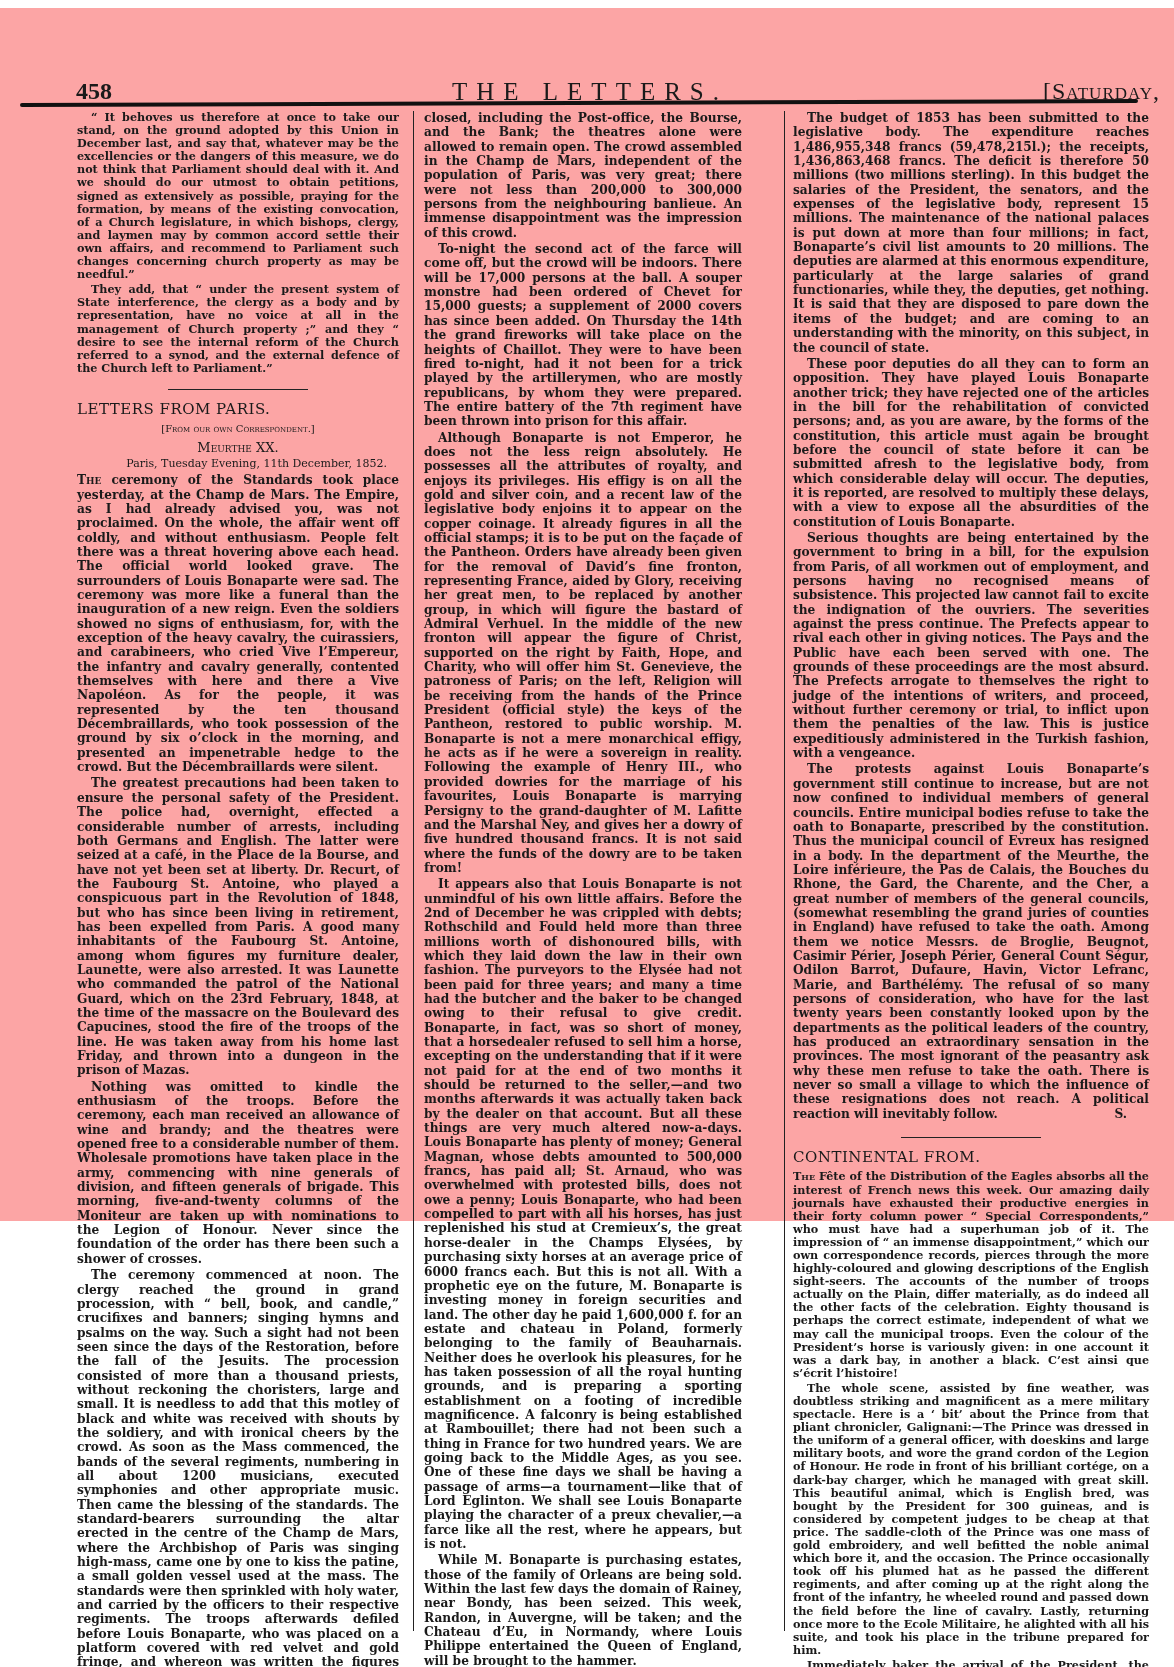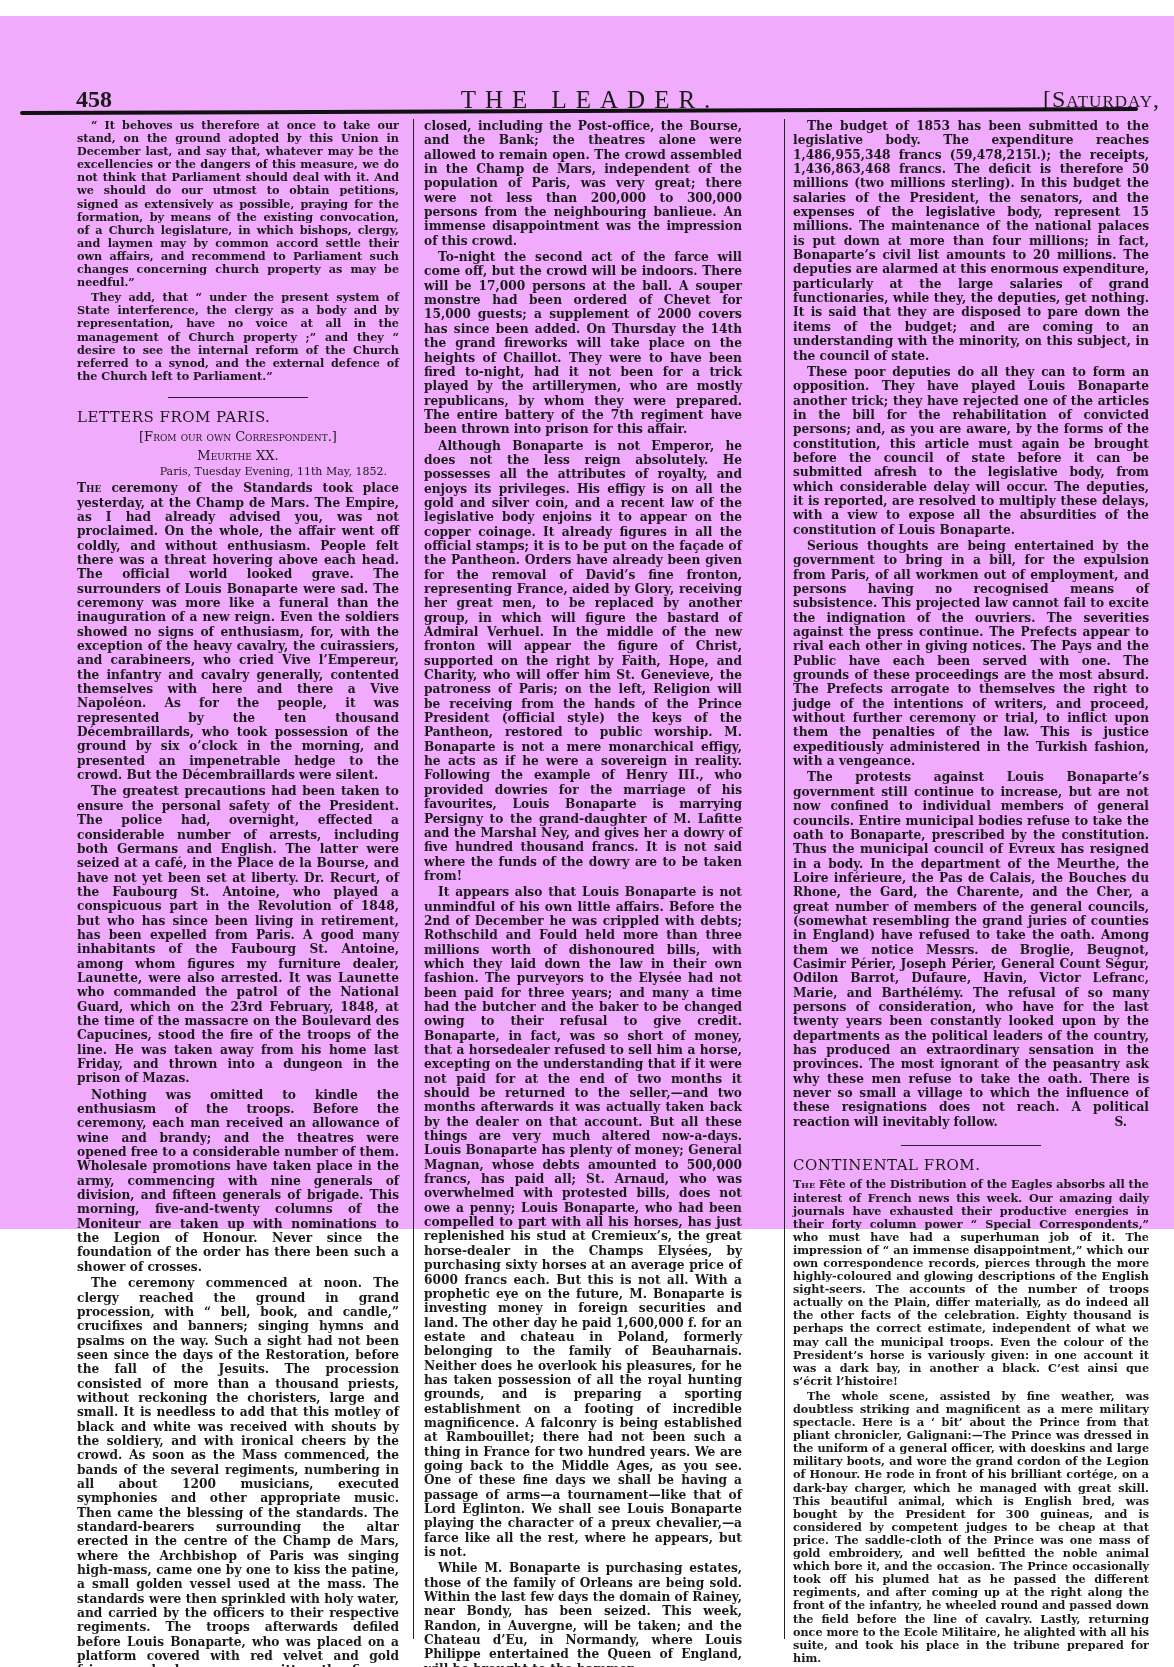--- a/index.html
+++ b/index.html
@@ -1,65 +1,65 @@
 <!DOCTYPE html>
 <html><head>
 <meta charset="utf-8">
 <style>
   html, body { margin: 0; padding: 0; background: #ffffff; }
   body { width: 1174px; height: 1667px; position: relative; overflow: hidden;
          font-family: "DejaVu Serif", "Liberation Serif", serif; color: #1a1a1a; }
-  .page { position: absolute; left: 0; top: 16px; width: 1174px; height: 1213px; background: #f0abfc; }
+  .page { position: absolute; left: 0; top: 8px; width: 1174px; height: 1213px; background: #fca5a5; }
   .masthead { position: absolute; left: 40px; top: 60px; width: 1100px; height: 40px; }
   .page-number { position: absolute; left: 36px; top: 10px; font-family: "Liberation Serif", serif; font-size: 24px; font-weight: bold; letter-spacing: 0px; }
   .paper-title { position: absolute; left: 0; width: 1100px; top: 10px; text-align: center; font-family: "Liberation Serif", serif; font-size: 25px; letter-spacing: 9px; }
   .day-label { position: absolute; right: -20px; top: 10px; font-family: "Liberation Serif", serif; font-size: 24px; font-variant: small-caps; letter-spacing: 1px; }
   .rule { position: absolute; left: 20px; top: 93px; width: 1118px; height: 4px; background: #111; border-radius: 2px; transform: skewY(-0.2deg); }
   .col { position: absolute; top: 103px; font-size: 12.2px; line-height: 14.35px; text-align: justify; hyphens: manual; }
   .col1 { left: 77px; width: 322px; }
   .col2 { left: 424px; width: 318px; }
   .col3 { left: 793px; width: 356px; }
   .sep { position: absolute; top: 103px; width: 1px; background: #222; }
   .sep1 { left: 413px; height: 1520px; }
   .sep2 { left: 784px; height: 1520px; }
   p { margin: 0 0 2px 0; text-indent: 14px; font-weight: bold; }
   p.noindent { text-indent: 0; }
   p.quote { font-size: 11.2px; line-height: 13.1px; }
   .section-head { text-align: left; font-size: 15px; letter-spacing: 0.5px; margin: 12px 0 6px 0; text-indent: 0; }
-  .subhead { text-align: center; font-variant: small-caps; font-size: 13px; margin: 0 0 4px 0; text-indent: 0; }
+  .subhead { text-align: center; font-variant: small-caps; font-size: 10px; margin: 0 0 4px 0; text-indent: 0; }
   .letter-no { text-align: center; font-variant: small-caps; font-size: 13px; margin: 0 0 2px 0; text-indent: 0; }
   .dateline { text-align: right; font-size: 11px; margin: 0 0 2px 0; text-indent: 0; padding-right: 12px; }
   .short-rule { width: 140px; height: 1px; background: #222; margin: 14px auto 6px auto; }
   .notes { font-size: 11.2px; line-height: 13.1px; }
   .sig { text-align: right; display: inline-block; float: right; padding-right: 22px; }
   .smallcaps { font-variant: small-caps; }
 </style>
 </head>
 <body>
 
 <div class="page">
 
   <div class="masthead">
     <span class="page-number">458</span>
-    <span class="paper-title">THE LEADER.</span>
+    <span class="paper-title">THE LETTERS.</span>
     <span class="day-label">[Saturday,</span>
   </div>
   <div class="rule"></div>
 
   <div class="sep sep1"></div>
   <div class="sep sep2"></div>
 
   <div class="col col1">
     <p class="quote">“ It behoves us therefore at once to take our stand, on the ground adopted by this Union in December last, and say that, whatever may be the excellencies or the dangers of this measure, we do not think that Parliament should deal with it.  And we should do our utmost to obtain petitions, signed as extensively as possible, praying for the formation, by means of the existing convocation, of a Church legislature, in which bishops, clergy, and laymen may by common accord settle their own affairs, and recommend to Parliament such changes concerning church property as may be needful.”</p>
     <p class="quote">They add, that “ under the present system of State interference, the clergy as a body and by representation, have no voice at all in the management of Church property ;” and they “ desire to see the internal reform of the Church referred to a synod, and the external defence of the Church left to Parliament.”</p>
     <div class="short-rule"></div>
     <div class="section-head">LETTERS FROM PARIS.</div>
     <div class="subhead">[From our own Correspondent.]</div>
     <div class="letter-no">Meurthe XX.</div>
-    <div class="dateline">Paris, Tuesday Evening, 11th May, 1852.</div>
+    <div class="dateline">Paris, Tuesday Evening, 11th December, 1852.</div>
     <p class="noindent"><span class="smallcaps">The</span><span> ceremony of the Standards took place yesterday, at the Champ de Mars. The Empire, as I had already advised you, was not proclaimed.  On the whole, the affair went off coldly, and without enthusiasm. People felt there was a threat hovering above each head.  The official world looked grave.  The surrounders of Louis Bonaparte were sad.  The ceremony was more like a funeral than the inauguration of a new reign.  Even the soldiers showed no signs of enthusiasm, for, with the exception of the heavy cavalry, the cuirassiers, and carabineers, who cried Vive l’Empereur, the infantry and cavalry generally, contented themselves with here and there a Vive Napoléon.  As for the people, it was represented by the ten thousand Décembraillards, who took possession of the ground by six o’clock in the morning, and presented an impenetrable hedge to the crowd.  But the Décembraillards were silent.</span></p>
     <p>The greatest precautions had been taken to ensure the personal safety of the President.  The police had, overnight, effected a considerable number of arrests, including both Germans and English.  The latter were seized at a café, in the Place de la Bourse, and have not yet been set at liberty.  Dr. Recurt, of the Faubourg St. Antoine, who played a conspicuous part in the Revolution of 1848, but who has since been living in retirement, has been expelled from Paris.  A good many inhabitants of the Faubourg St. Antoine, among whom figures my furniture dealer, Launette, were also arrested.  It was Launette who commanded the patrol of the National Guard, which on the 23rd February, 1848, at the time of the massacre on the Boulevard des Capucines, stood the fire of the troops of the line.  He was taken away from his home last Friday, and thrown into a dungeon in the prison of Mazas.</p>
     <p>Nothing was omitted to kindle the enthusiasm of the troops.  Before the ceremony, each man received an allowance of wine and brandy; and the theatres were opened free to a considerable number of them. Wholesale promotions have taken place in the army, commencing with nine generals of division, and fifteen generals of brigade.  This morning, five-and-twenty columns of the Moniteur are taken up with nominations to the Legion of Honour.  Never since the foundation of the order has there been such a shower of crosses.</p>
     <p>The ceremony commenced at noon.  The clergy reached the ground in grand procession, with “ bell, book, and candle,” crucifixes and banners; singing hymns and psalms on the way.  Such a sight had not been seen since the days of the Restoration, before the fall of the Jesuits.  The procession consisted of more than a thousand priests, without reckoning the choristers, large and small.  It is needless to add that this motley of black and white was received with shouts by the soldiery, and with ironical cheers by the crowd.  As soon as the Mass commenced, the bands of the several regiments, numbering in all about 1200 musicians, executed symphonies and other appropriate music.  Then came the blessing of the standards.  The standard-bearers surrounding the altar erected in the centre of the Champ de Mars, where the Archbishop of Paris was singing high-mass, came one by one to kiss the patine, a small golden vessel used at the mass.  The standards were then sprinkled with holy water, and carried by the officers to their respective regiments. The troops afterwards defiled before Louis Bonaparte, who was placed on a platform covered with red velvet and gold fringe, and whereon was written the figures 7,500,000 (the number of the voters of the 20th of December), and the words Vox populi, Vox Dei.  The infantry defiled first, and were followed by the three divisions of cavalry.  At three o’clock all was over, and the President was returning to the Elysée.  By command of the Government all the public offices were</p>
   </div>
 
   <div class="col col2">
     <p class="noindent">closed, including the Post-office, the Bourse, and the Bank; the theatres alone were allowed to remain open. The crowd assembled in the Champ de Mars, independent of the population of Paris, was very great; there were not less than 200,000 to 300,000 persons from the neighbouring banlieue.  An immense disappointment was the impression of this crowd.</p>
     <p>To-night the second act of the farce will come off, but the crowd will be indoors.  There will be 17,000 persons at the ball.  A souper monstre had been ordered of Chevet for 15,000 guests; a supplement of 2000 covers has since been added.  On Thursday the 14th the grand fireworks will take place on the heights of Chaillot.  They were to have been fired to-night, had it not been for a trick played by the artillerymen, who are mostly republicans, by whom they were prepared.  The entire battery of the 7th regiment have been thrown into prison for this affair.</p>
     <p>Although Bonaparte is not Emperor, he does not the less reign absolutely.  He possesses all the attributes of royalty, and enjoys its privileges.  His effigy is on all the gold and silver coin, and a recent law of the legislative body enjoins it to appear on the copper coinage.  It already figures in all the official stamps; it is to be put on the façade of the Pantheon.  Orders have already been given for the removal of David’s fine fronton, representing France, aided by Glory, receiving her great men, to be replaced by another group, in which will figure the bastard of Admiral Verhuel.  In the middle of the new fronton will appear the figure of Christ, supported on the right by Faith, Hope, and Charity, who will offer him St. Genevieve, the patroness of Paris; on the left, Religion will be receiving from the hands of the Prince President (official style) the keys of the Pantheon, restored to public worship.  M. Bonaparte is not a mere monarchical effigy, he acts as if he were a sovereign in reality.  Following the example of Henry III., who provided dowries for the marriage of his favourites, Louis Bonaparte is marrying Persigny to the grand-daughter of M. Lafitte and the Marshal Ney, and gives her a dowry of five hundred thousand francs.  It is not said where the funds of the dowry are to be taken from!</p>

